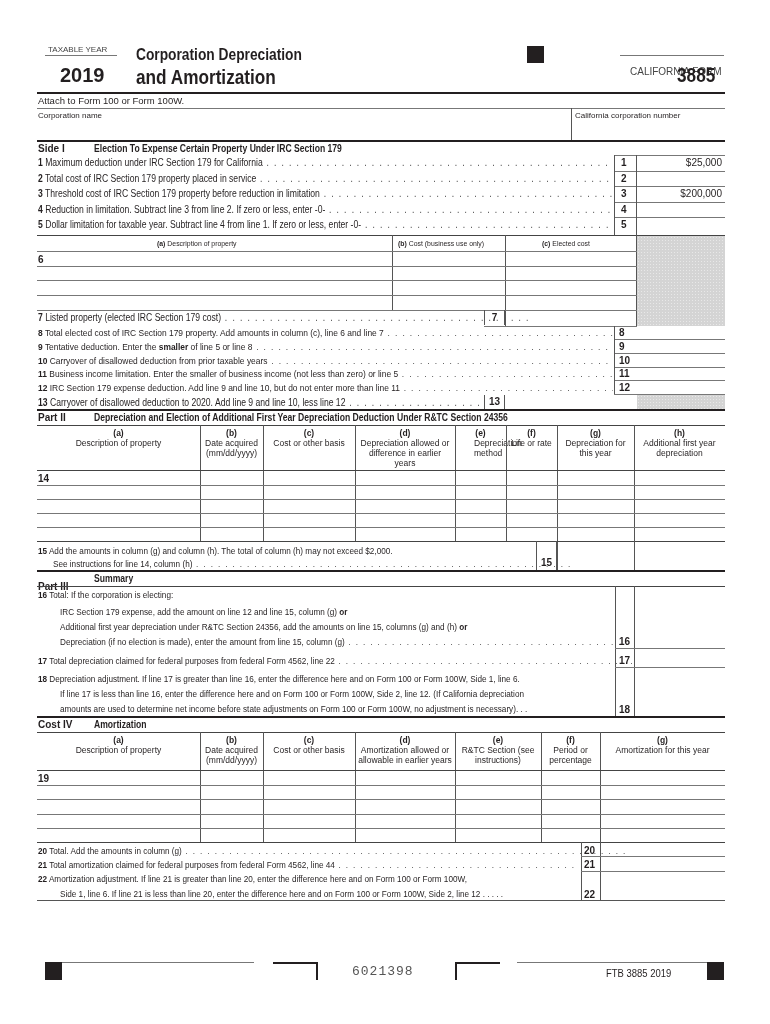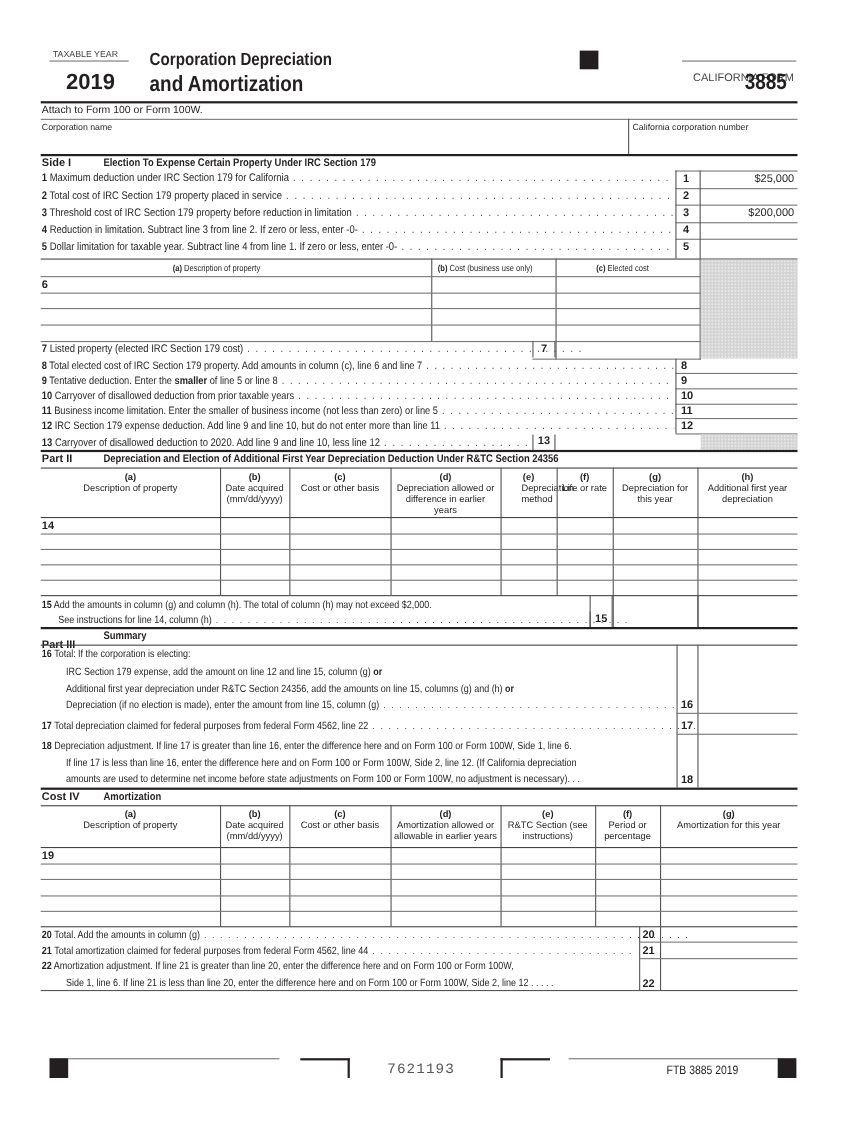--- a/index.html
+++ b/index.html
@@ -362,17 +362,17 @@
 <div class="gline" style="left:581px;top:871px;width:144px;"></div>
 <div class="txt b" style="left:584px;top:889px;">22</div>
 <div class="input-cell" style="left:601px;top:842px;width:124px;height:14px;"></div>
 <div class="input-cell" style="left:601px;top:856px;width:124px;height:15px;"></div>
 <div class="input-cell" style="left:601px;top:871px;width:124px;height:29px;"></div>
 <div class="hline" style="left:37px;top:900px;width:688px;height:1px;background:#555;"></div>
 
 <div class="abs" style="left:45px;top:962px;width:17px;height:18px;background:#231f20;"></div>
 <div class="gline" style="left:62px;top:962px;width:192px;"></div>
 <div class="abs" style="left:273px;top:962px;width:45px;height:18px;border-top:2px solid #231f20;border-right:2px solid #231f20;"></div>
-<div class="txt" style="left:352px;top:966px;font-family:'Liberation Mono', monospace;font-size:13px;color:#555;letter-spacing:1px;">7621193</div>
+<div class="txt" style="left:352px;top:966px;font-family:'Liberation Mono', monospace;font-size:13px;color:#555;letter-spacing:1px;">6021398</div>
 <div class="abs" style="left:455px;top:962px;width:45px;height:18px;border-top:2px solid #231f20;border-left:2px solid #231f20;"></div>
 <div class="gline" style="left:517px;top:962px;width:192px;"></div>
 <div class="txt" style="left:606px;top:967px;font-size:11px;"><span class="cond">FTB 3885  2019</span></div>
 <div class="abs" style="left:707px;top:962px;width:17px;height:18px;background:#231f20;"></div>
 
 </body></html>

